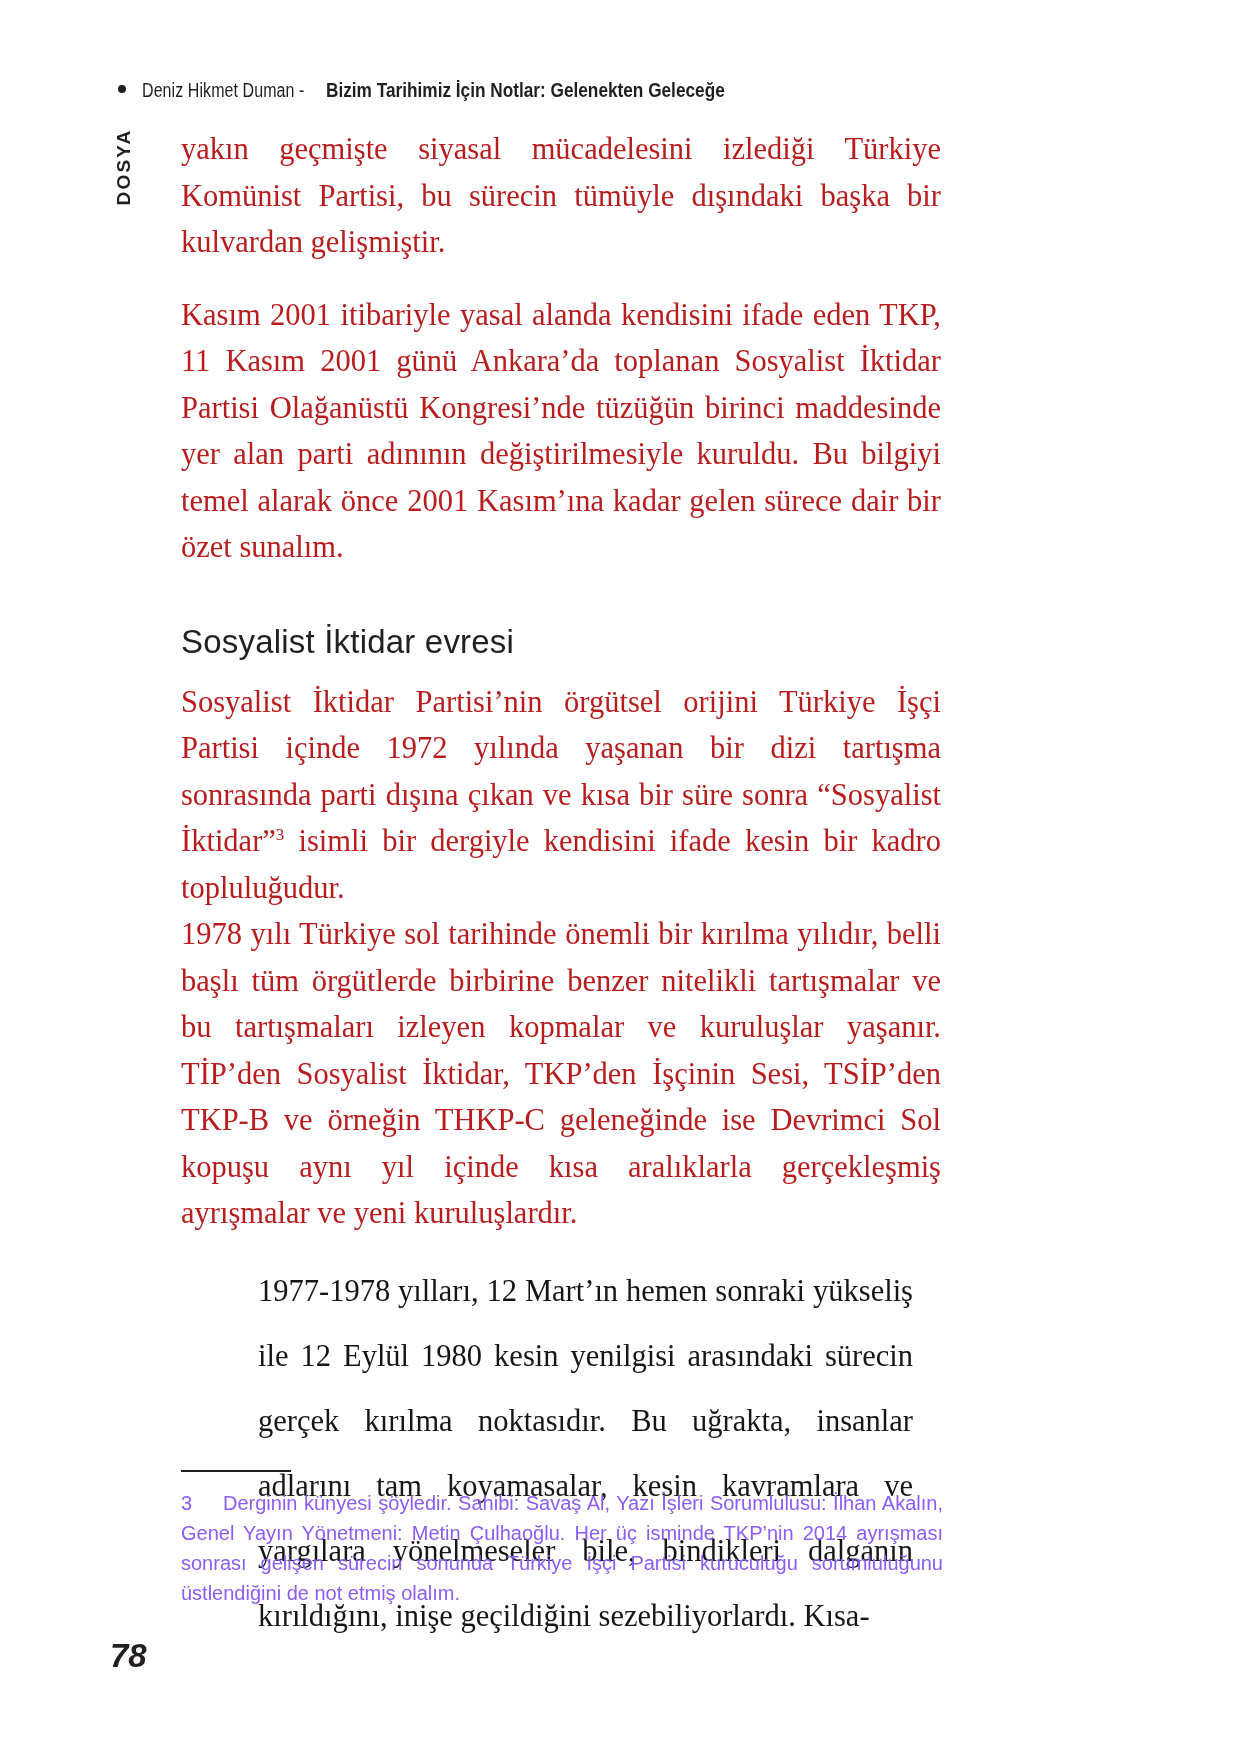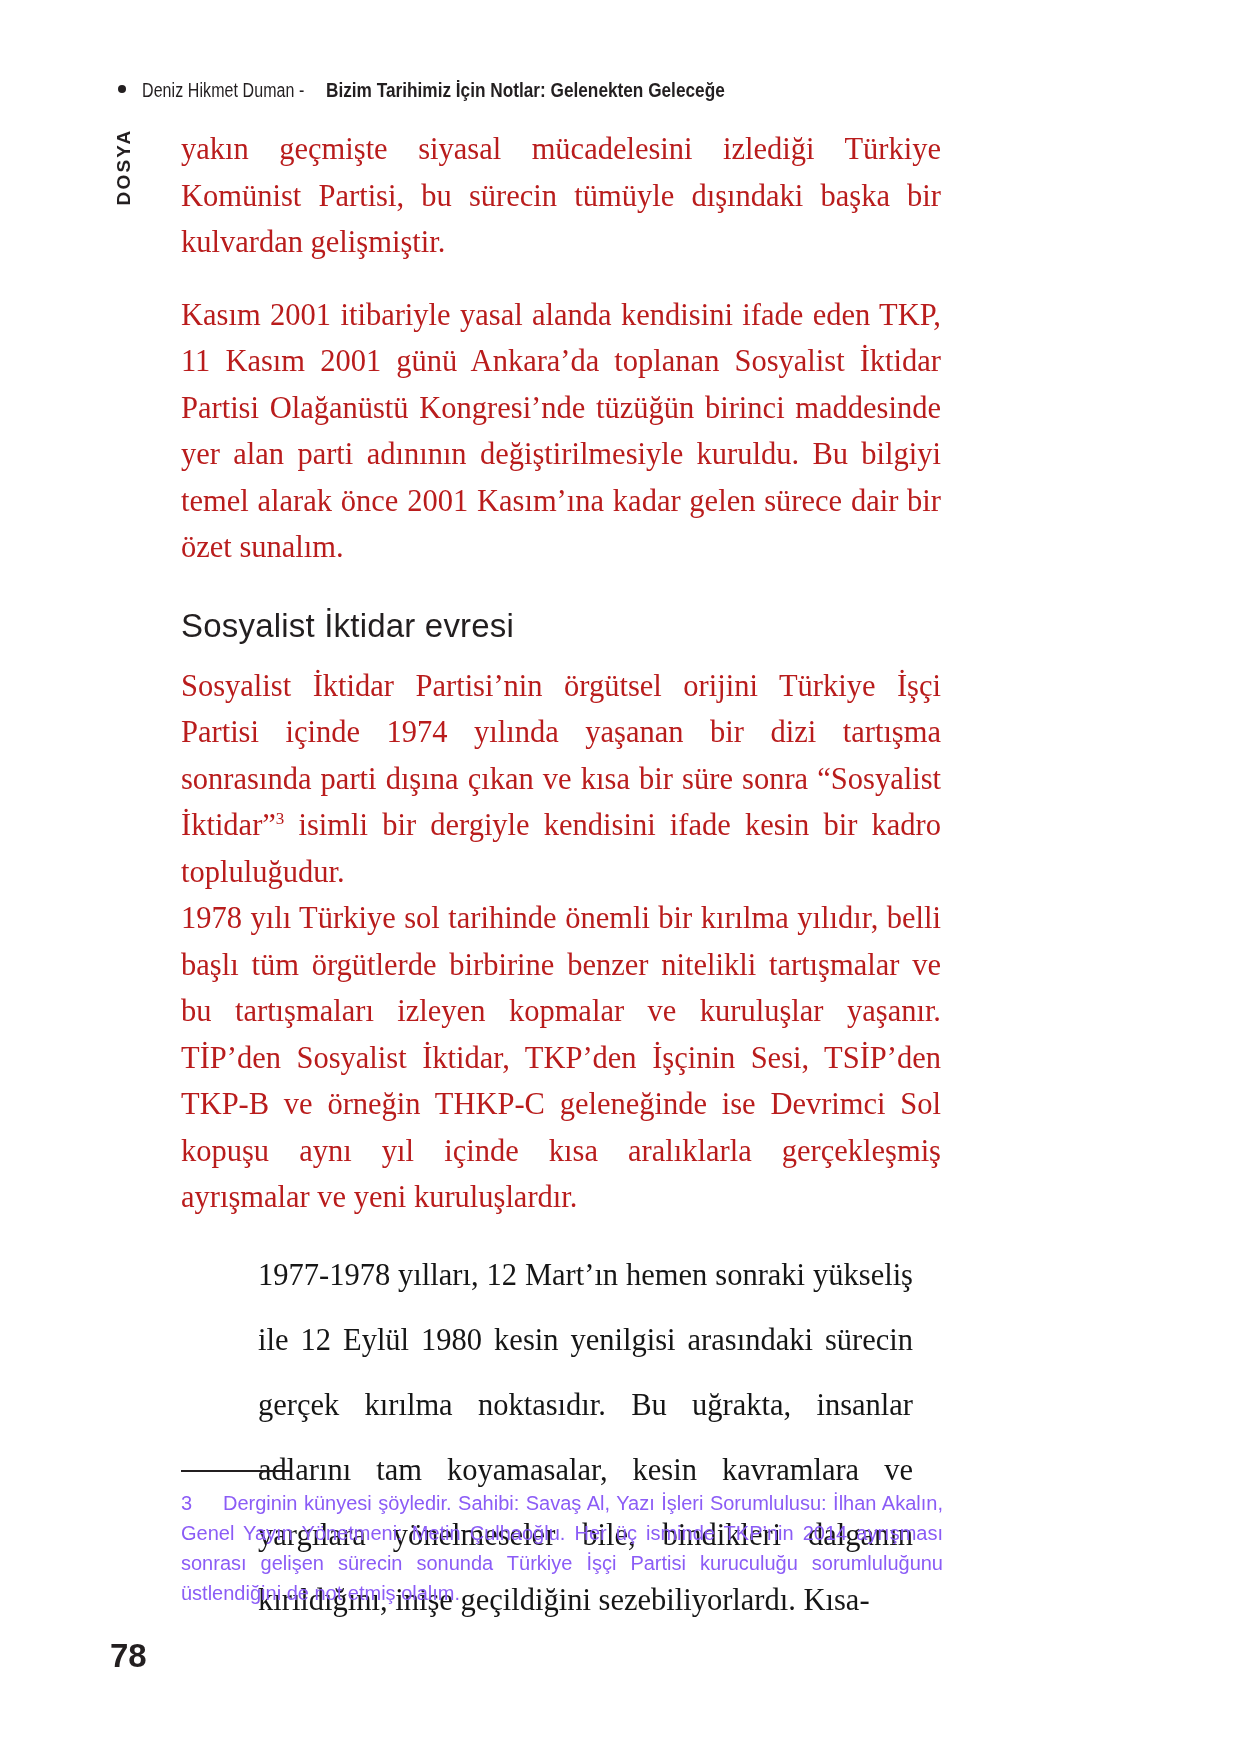--- a/index.html
+++ b/index.html
@@ -103,21 +103,21 @@
     margin-top: 26px;
   }
   p.para.tight + p.para.tight {
     margin-top: 0px;
   }
   h2.section {
     font-family: "Liberation Sans", sans-serif;
     font-size: 33px;
     font-weight: 400;
     color: #231f20;
-    margin: 36px 0 18px 0;
+    margin: 52px 0 18px 0;
     letter-spacing: 0.2px;
   }
   sup.fn {
     font-size: 17px;
     vertical-align: super;
     line-height: 0;
   }
 
   
   blockquote.quote {
@@ -161,20 +161,21 @@
 
   
   .page-number {
     position: absolute;
     left: 110px;
     top: 1637px;
     font-family: "Liberation Sans", sans-serif;
     font-size: 33px;
     font-weight: 700;
     color: #231f20;
+    font-style: italic;
   }
 </style>
 </head>
 <body>
 
 <div class="page">
 
   <div class="running-head">
     <span class="head-bullet"></span>
     <span class="head-author">Deniz Hikmet Duman - </span>
@@ -186,21 +187,21 @@
   </div>
 
   <div class="body-col">
 
     <p class="para">yakın geçmişte siyasal mücadelesini izlediği Türkiye Komünist Partisi, bu sürecin tümüyle dışındaki başka bir kulvardan gelişmiştir.</p>
 
     <p class="para">Kasım 2001 itibariyle yasal alanda kendisini ifade eden TKP, 11 Kasım 2001 günü Ankara’da toplanan Sosyalist İktidar Partisi Olağanüstü Kongresi’nde tüzüğün birinci maddesinde yer alan parti adınının değiştirilmesiyle kuruldu. Bu bilgiyi temel alarak önce 2001 Kasım’ına kadar gelen sürece dair bir özet sunalım.</p>
 
     <h2 class="section">Sosyalist İktidar evresi</h2>
 
-    <p class="para tight"><span>Sosyalist İktidar Partisi’nin örgütsel orijini Türkiye İşçi Partisi içinde 1974 yılında yaşanan bir dizi tartışma sonrasında parti dışına çıkan ve kısa bir süre sonra “Sosyalist İktidar”</span><sup class="fn">3</sup><span> isimli bir dergiyle kendisini ifade kesin bir kadro topluluğudur.</span></p>
+    <p class="para tight"><span>Sosyalist İktidar Partisi’nin örgütsel orijini Türkiye İşçi Partisi içinde 1972 yılında yaşanan bir dizi tartışma sonrasında parti dışına çıkan ve kısa bir süre sonra “Sosyalist İktidar”</span><sup class="fn">3</sup><span> isimli bir dergiyle kendisini ifade kesin bir kadro topluluğudur.</span></p>
 
     <p class="para tight">1978 yılı Türkiye sol tarihinde önemli bir kırılma yılıdır, belli başlı tüm örgütlerde birbirine benzer nitelikli tartışmalar ve bu tartışmaları izleyen kopmalar ve kuruluşlar yaşanır. TİP’den Sosyalist İktidar, TKP’den İşçinin Sesi, TSİP’den TKP-B ve örneğin THKP-C geleneğinde ise Devrimci Sol kopuşu aynı yıl içinde kısa aralıklarla gerçekleşmiş ayrışmalar ve yeni kuruluşlardır.</p>
 
 
     <blockquote class="quote">
       <p>1977-1978 yılları, 12 Mart’ın hemen sonraki yükseliş ile 12 Eylül 1980 kesin yenilgisi arasındaki sürecin gerçek kırılma noktasıdır. Bu uğrakta, insanlar adlarını tam koyamasalar, kesin kavramlara ve yargılara yönelmeseler bile, bindikleri dalganın kırıldığını, inişe geçildiğini sezebiliyorlardı. Kısa-</p>
     </blockquote>
 
   </div>
 

